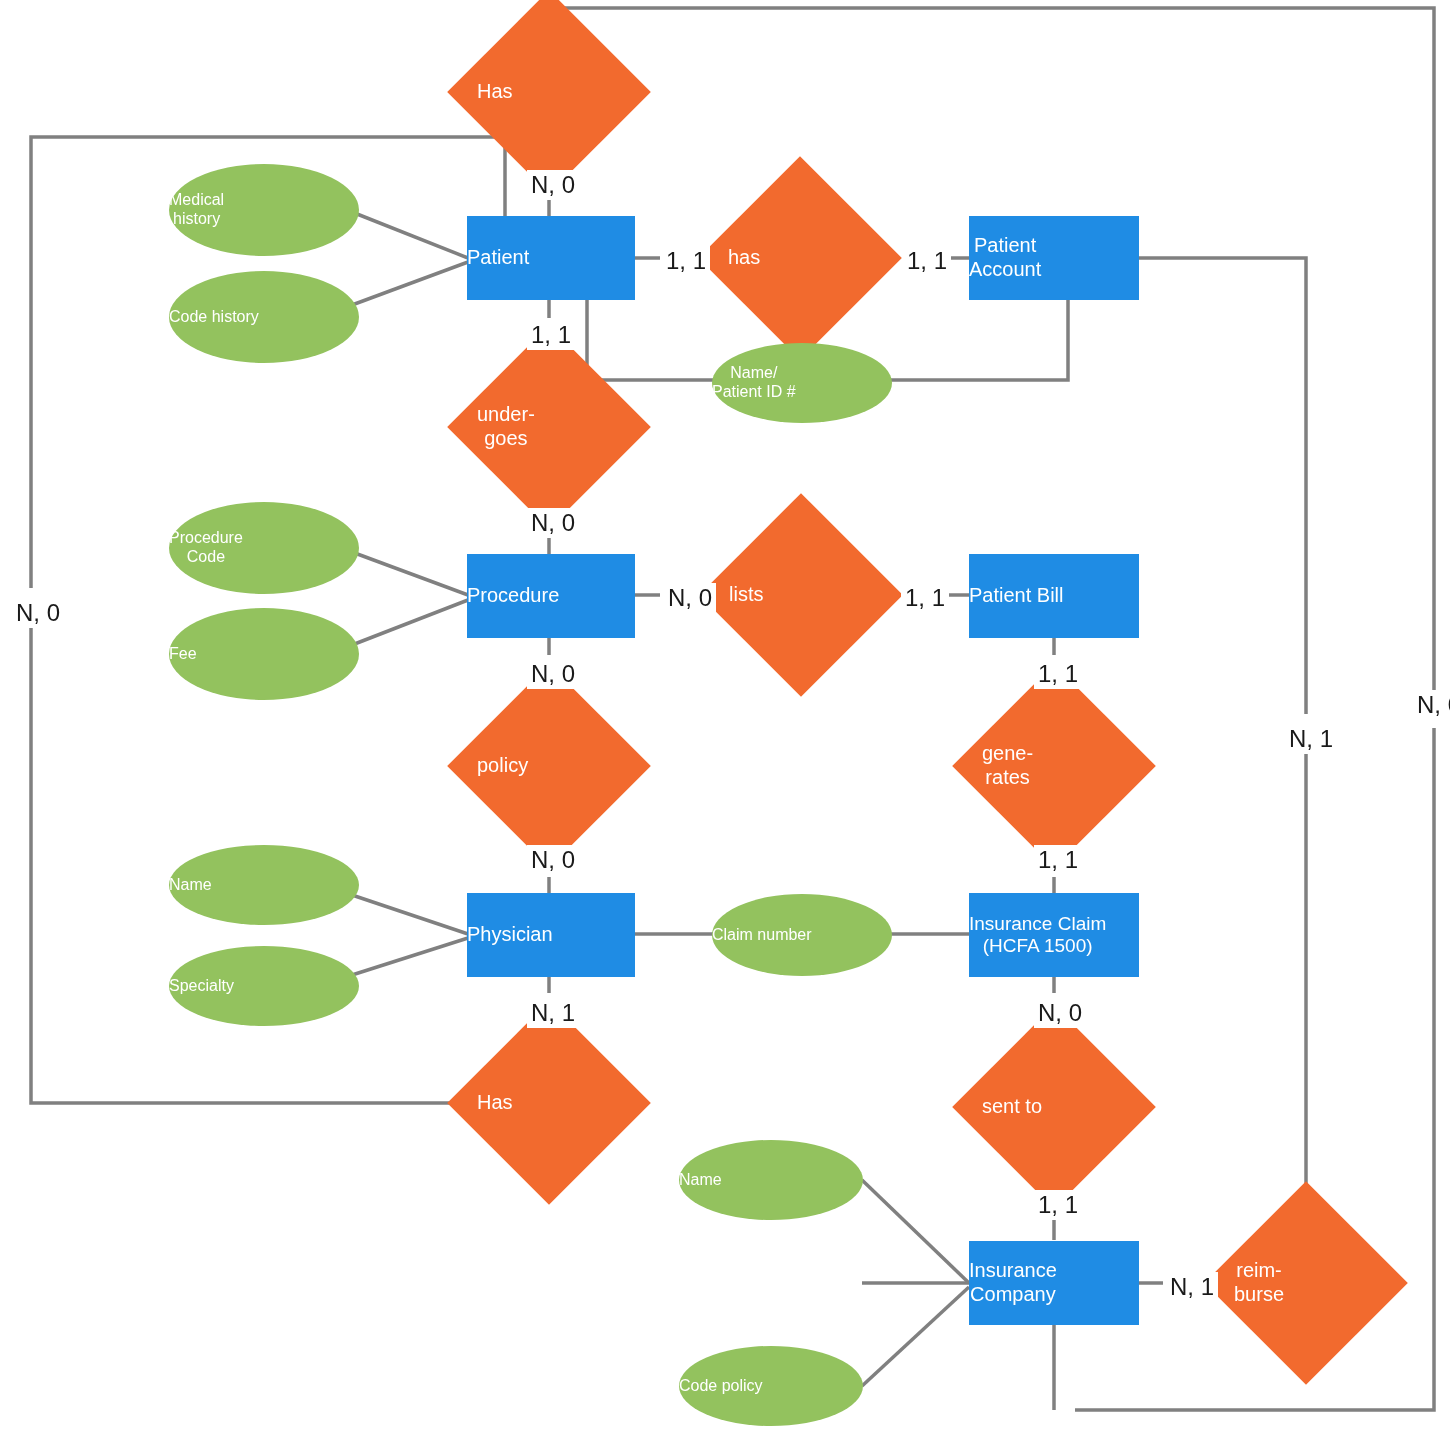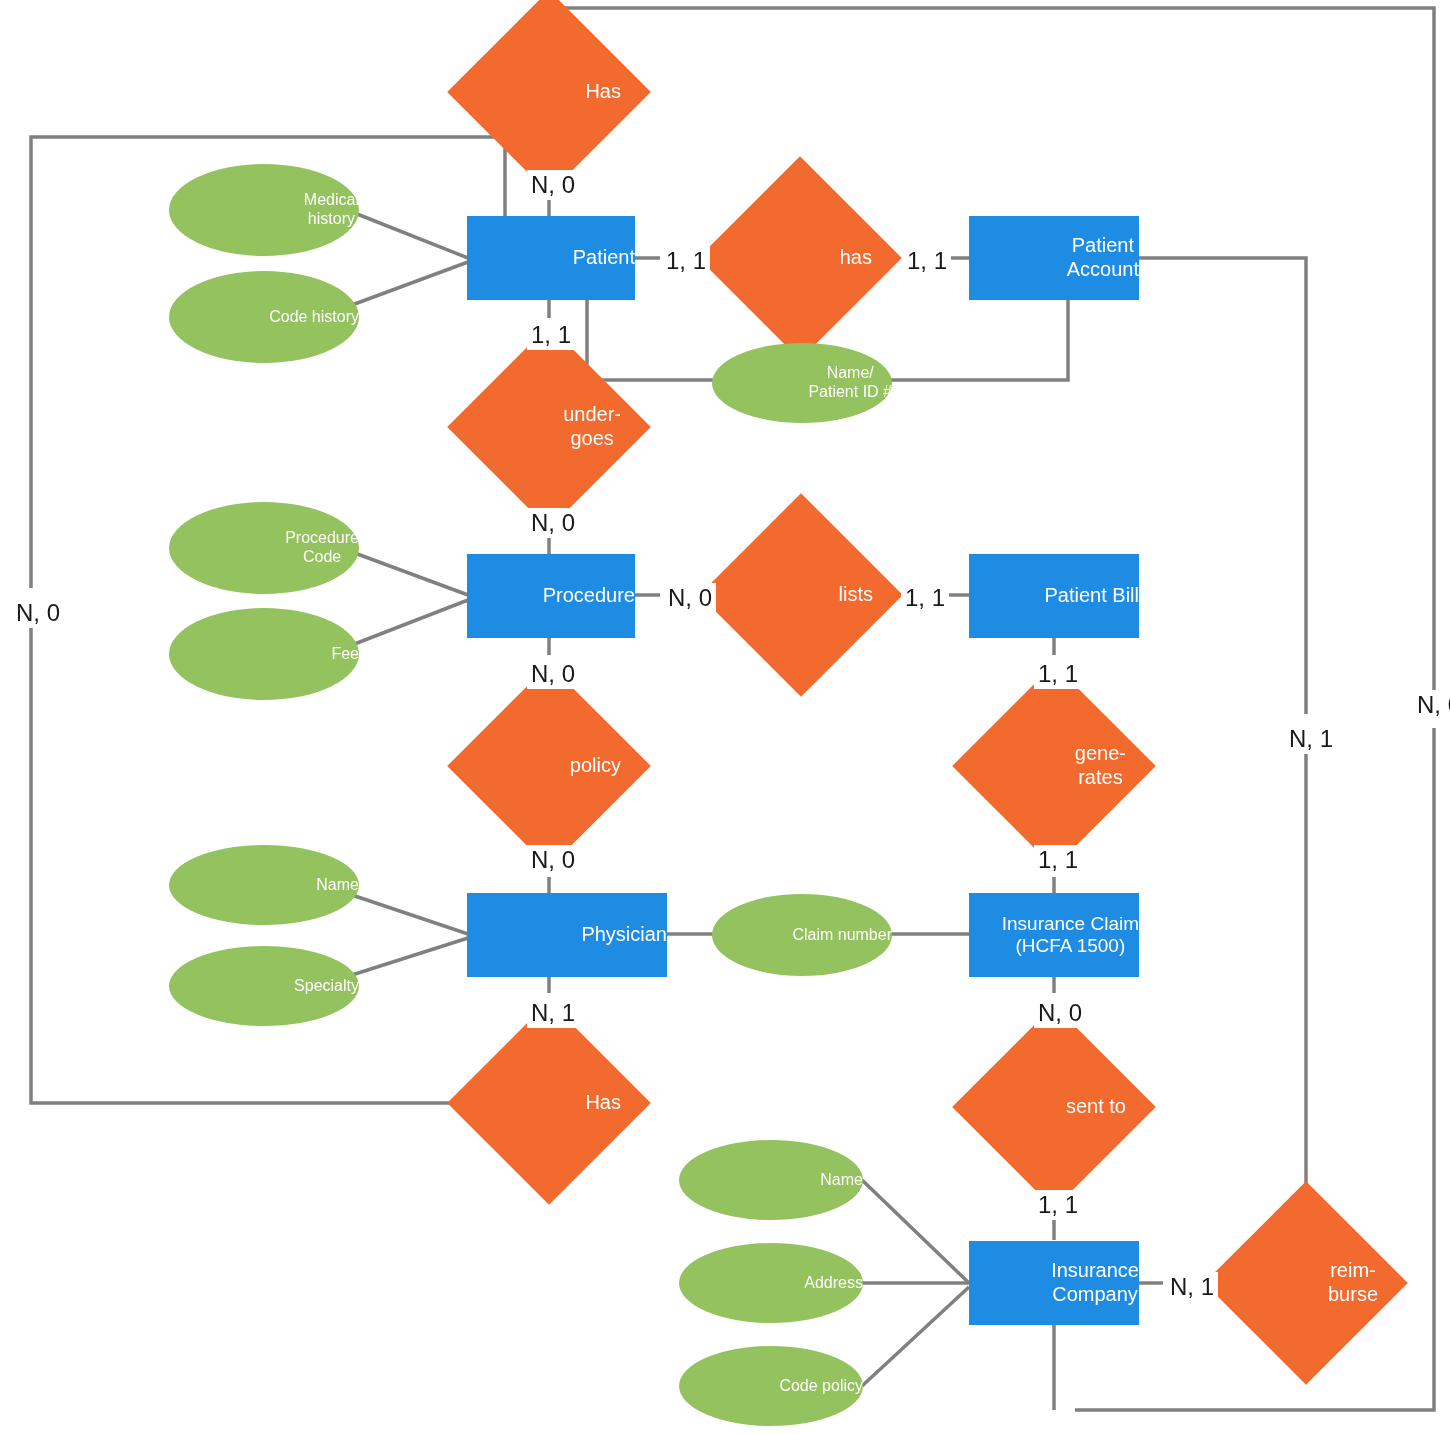--- a/index.html
+++ b/index.html
@@ -20,21 +20,21 @@
     left: 0; top: 0;
     width: 1450px;
     height: 1434px;
     pointer-events: none;
   }
   .node {
     position: absolute;
     box-sizing: border-box;
     display: flex;
     align-items: center;
-    justify-content: flex-end;
+    justify-content: flex-start;
     text-align: center;
     color: #ffffff;
     line-height: 1.18;
     white-space: pre-line;
     z-index: 3;
   }
   .entity {
     background: #1f8ce4;
     font-size: 20px;
   }
@@ -207,21 +207,21 @@
   </div>
 
   <div class="node entity" style="left:467px; top:554px; width:168px; height:84px;">
     <span>Procedure</span>
   </div>
 
   <div class="node entity" style="left:969px; top:554px; width:170px; height:84px;">
     <span>Patient Bill</span>
   </div>
 
-  <div class="node entity" style="left:467px; top:893px; width:200px; height:84px;">
+  <div class="node entity" style="left:467px; top:893px; width:168px; height:84px;">
     <span>Physician</span>
   </div>
 
   <div class="node entity" style="left:969px; top:893px; width:170px; height:84px; font-size:19px;">
     <span>Insurance Claim
 (HCFA 1500)</span>
   </div>
 
   <div class="node entity" style="left:969px; top:1241px; width:170px; height:84px;">
     <span>Insurance
@@ -260,23 +260,20 @@
   </div>
 
   <div class="node attribute" style="left:712px; top:894px; width:180px; height:82px;">
     <span>Claim number</span>
   </div>
 
   <div class="node attribute" style="left:679px; top:1140px; width:184px; height:80px;">
     <span>Name</span>
   </div>
 
-  <div class="node attribute" style="left:679px; top:1243px; width:184px; height:80px;">
-    <span>Address</span>
-  </div>
 
   <div class="node attribute" style="left:679px; top:1346px; width:184px; height:80px;">
     <span>Code policy</span>
   </div>
 
   <div class="card" style="left:527px; top:170px;">N, 0</div>
 
   <div class="card" style="left:662px; top:246px;">1, 1</div>
 
   <div class="card" style="left:903px; top:246px;">1, 1</div>

